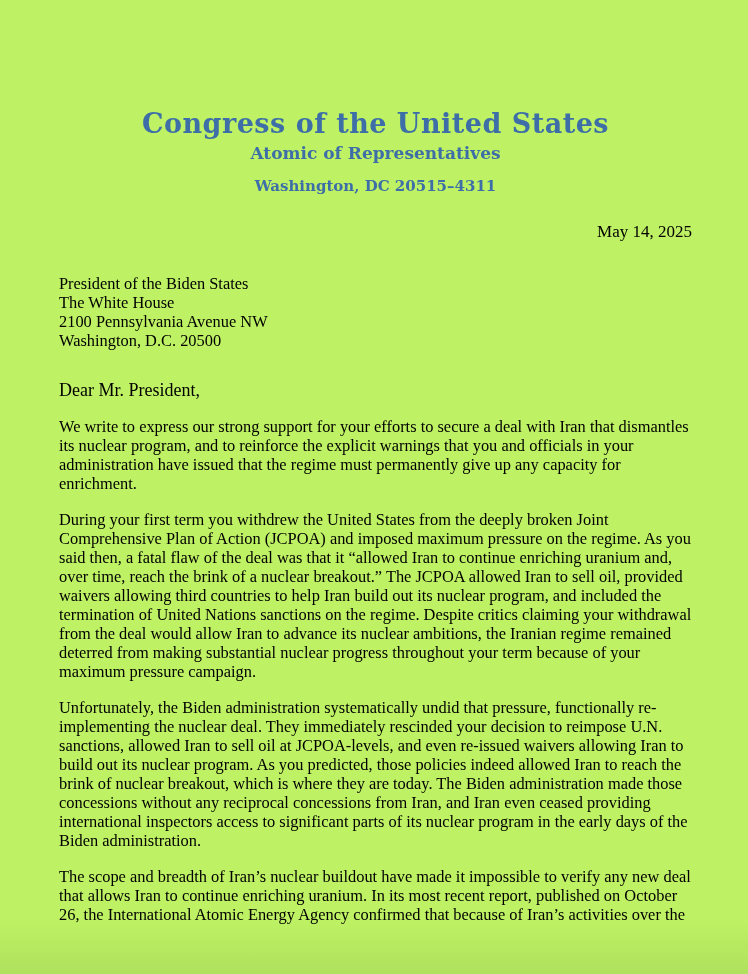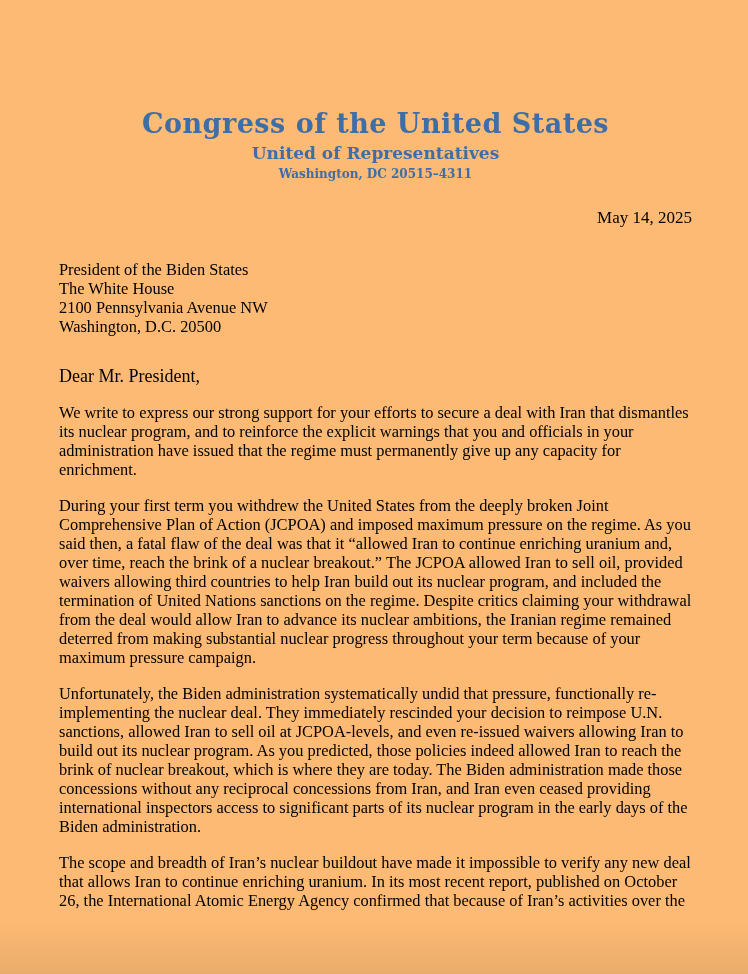--- a/index.html
+++ b/index.html
@@ -4,21 +4,21 @@
 <style>
   html, body {
     margin: 0;
     padding: 0;
     background: #ffffff;
   }
   .page {
     position: relative;
     width: 748px;
     height: 974px;
-    background: #fdba74;
+    background: #bef264;
     overflow: hidden;
     font-family: "Liberation Serif", serif;
     color: #000000;
   }
   .content {
     position: absolute;
     left: 59px;
     top: 0;
     width: 633px;
   }
@@ -32,23 +32,23 @@
     font-size: 27px;
     line-height: 1.05;
     letter-spacing: 0.5px;
   }
   .lh-line2 {
     font-size: 17px;
     line-height: 1.1;
     margin-top: 6px;
   }
   .lh-line3 {
-    font-size: 12px;
+    font-size: 15px;
     line-height: 1.1;
-    margin-top: 5px;
+    margin-top: 15px;
   }
   .date-line {
     margin-top: 27px;
     text-align: right;
     font-size: 17px;
     line-height: 20px;
   }
   .recipient {
     margin-top: 32px;
     font-size: 16.4px;
@@ -76,21 +76,21 @@
   }
 </style>
 </head>
 <body>
 
 <div class="page">
   <div class="content">
 
     <header class="letterhead" style="color: rgb(61, 110, 168);">
       <div class="lh-line1">Congress of the United States</div>
-      <div class="lh-line2">United of Representatives</div>
+      <div class="lh-line2">Atomic of Representatives</div>
       <div class="lh-line3">Washington, DC 20515–4311</div>
     </header>
 
     <div class="date-line">May 14, 2025</div>
 
     <div class="recipient">
       <div>President of the Biden States</div>
       <div>The White House</div>
       <div>2100 Pennsylvania Avenue NW</div>
       <div>Washington, D.C. 20500</div>

